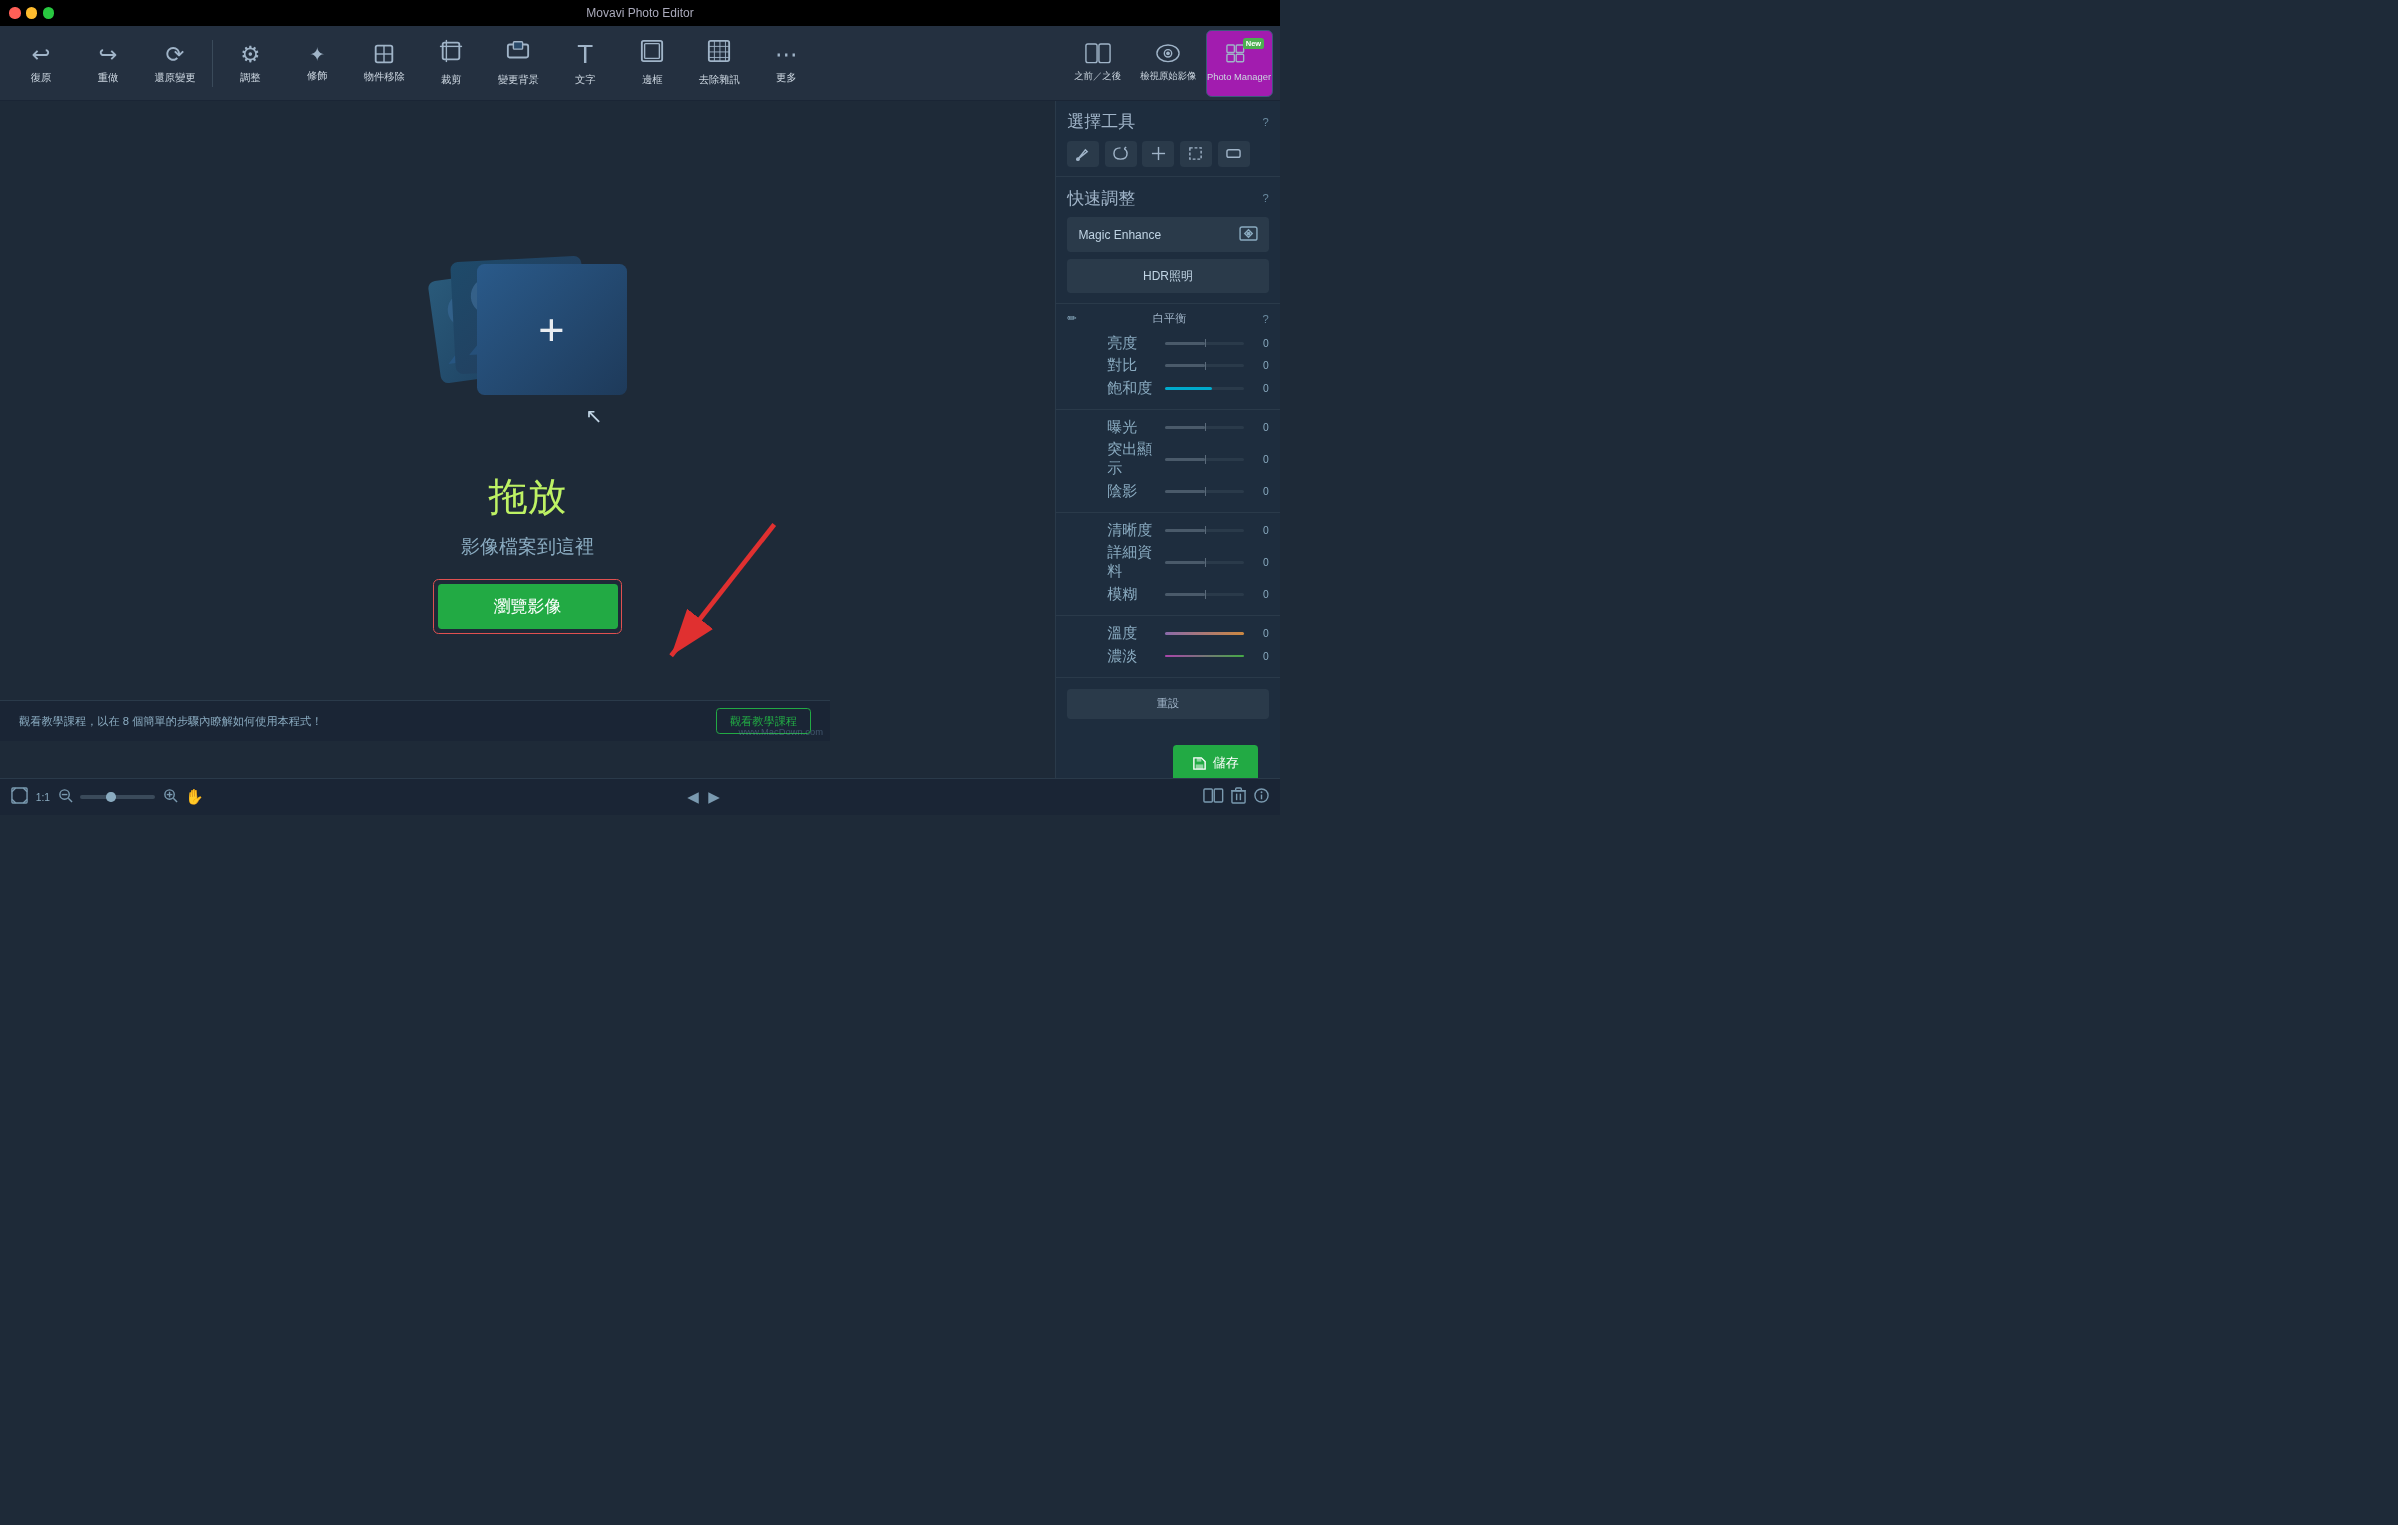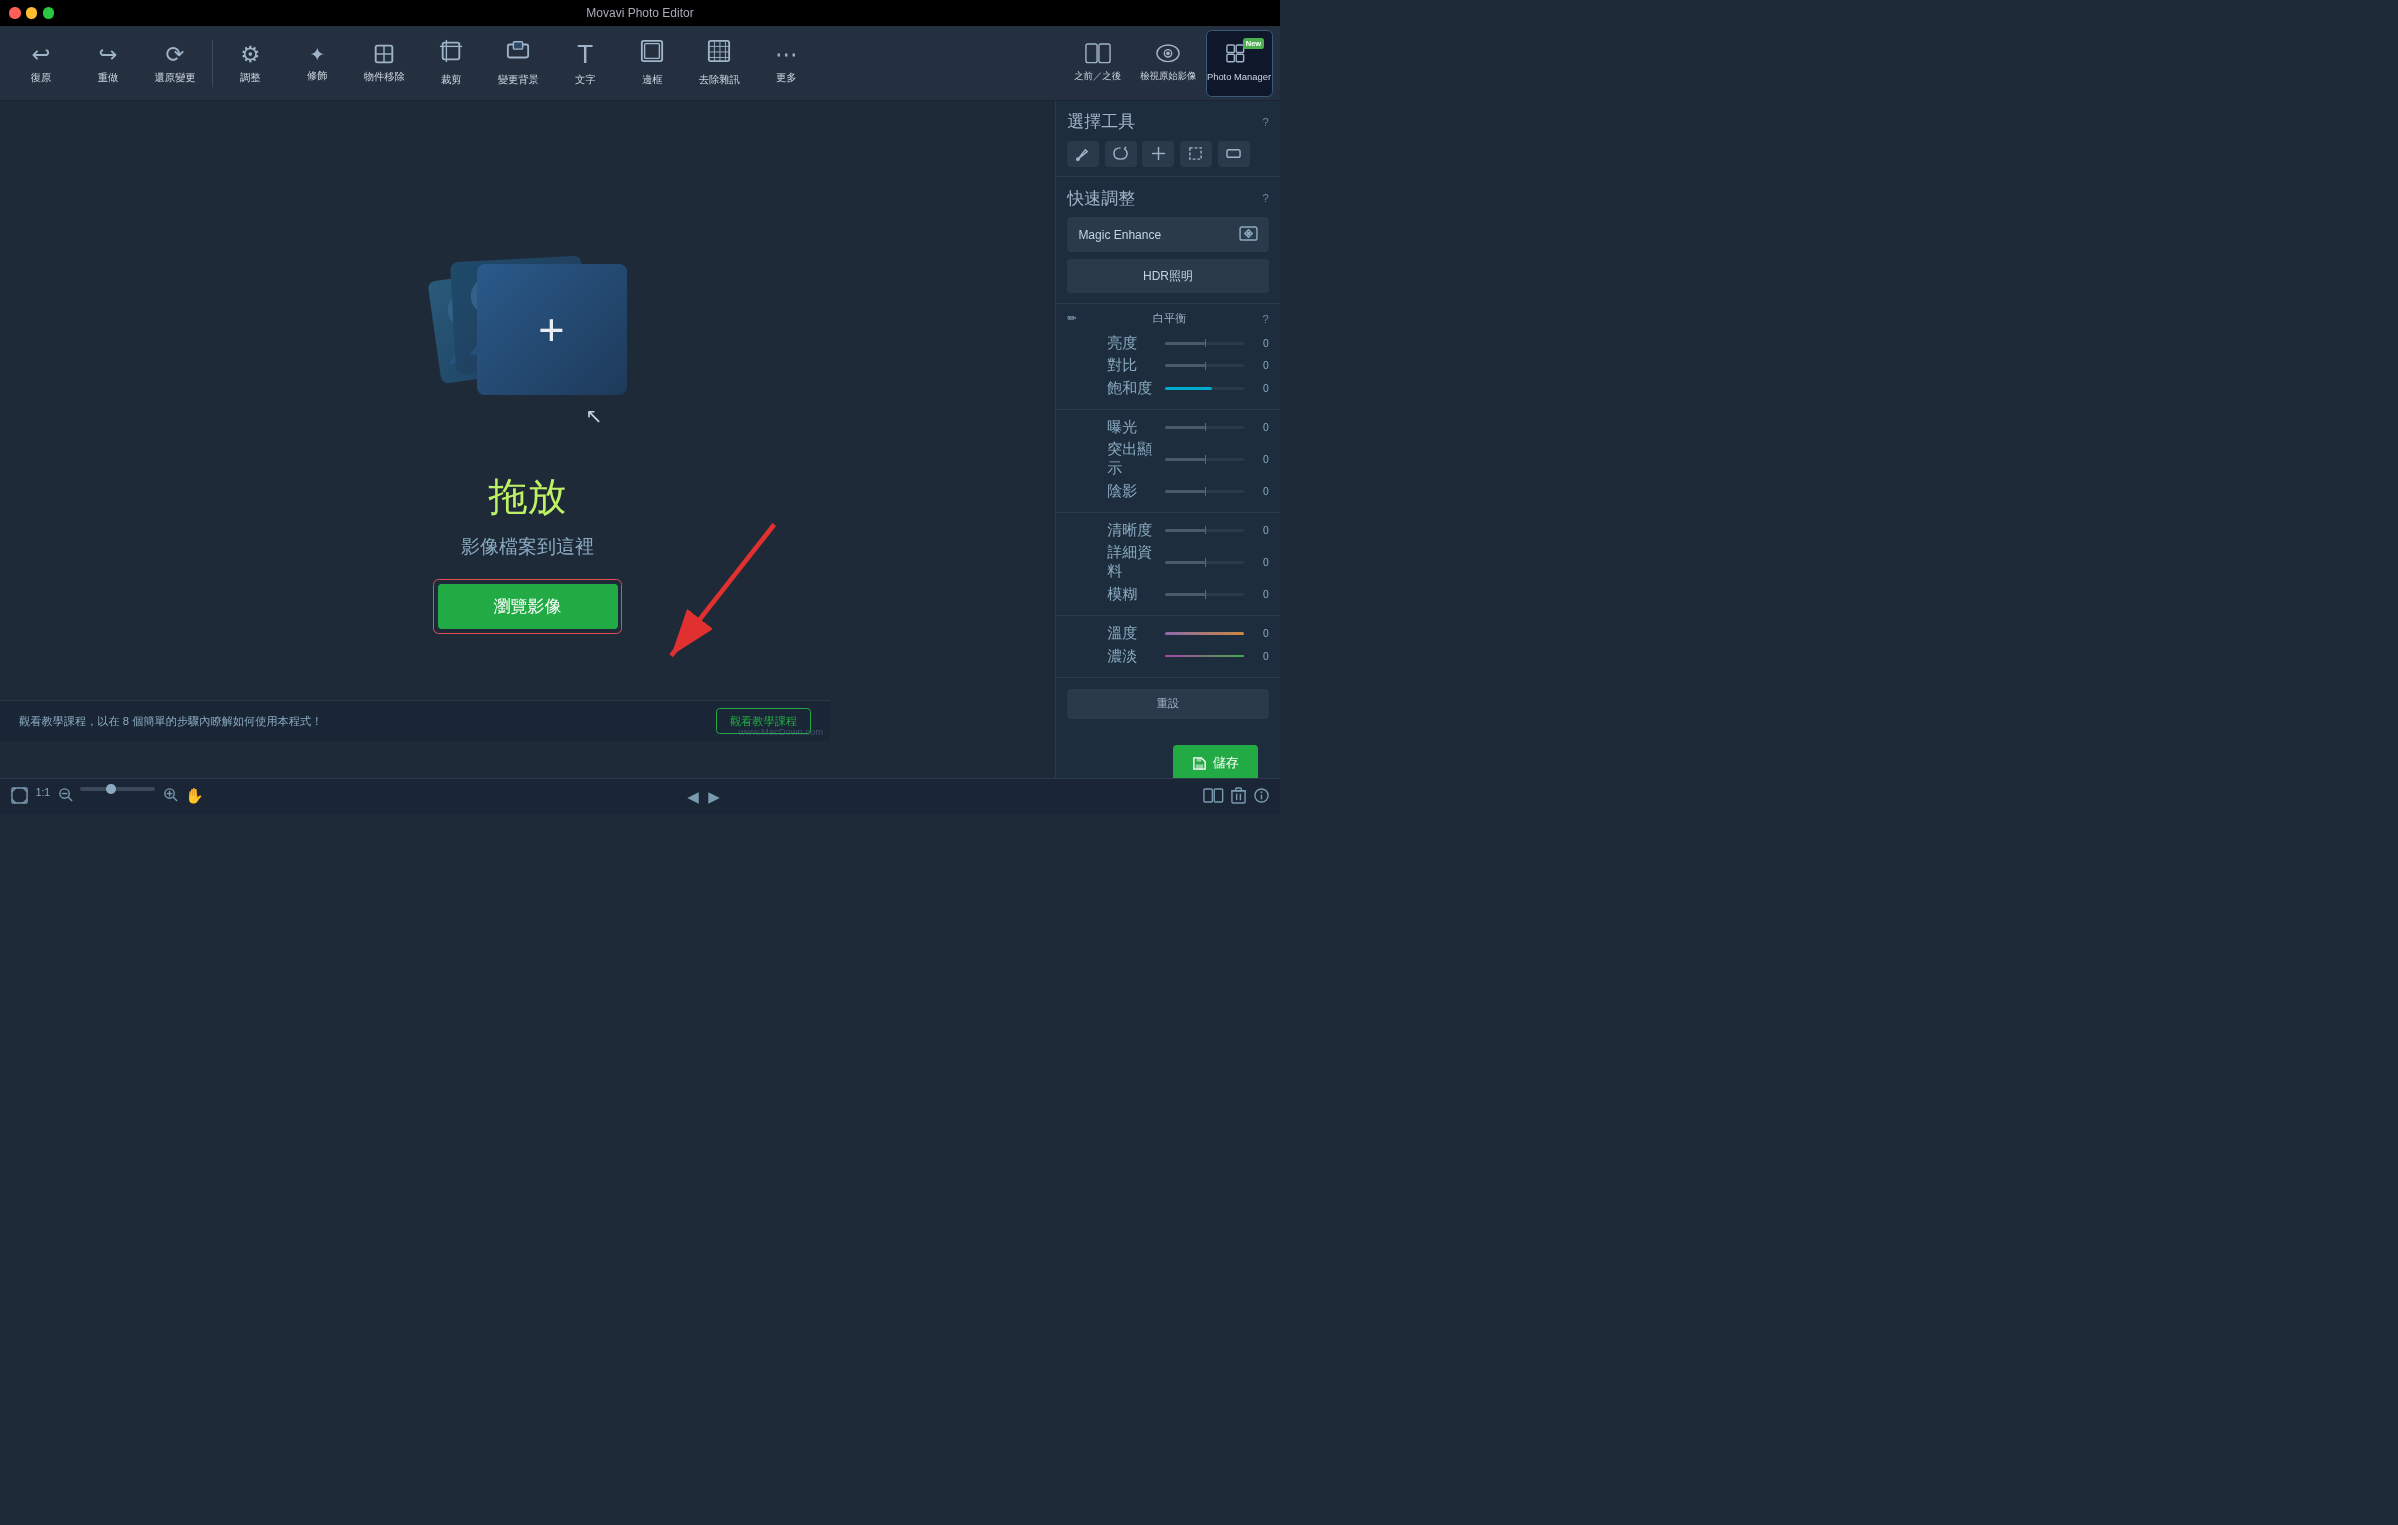--- a/index.html
+++ b/index.html
@@ -85,21 +85,21 @@
       justify-content: center;
       width: 67px;
       height: 67px;
       cursor: pointer;
       border-radius: 5.6px;
       color: #ccd6e0;
       font-size: 9.4px;
       gap: 3.7px;
     }
     .toolbar-right-item.active {
-      background: #0f172a;
+      background: #a21caf;
       border: 0.9px solid #3a5a7a;
     }
     .photo-manager-item {
       position: relative;
     }
     .new-badge {
       position: absolute;
       top: 7.5px;
       right: 7.5px;
       background: #4CAF50;
@@ -211,20 +211,21 @@
       background: #1a2535;
       height: 37px;
       display: flex;
       align-items: center;
       padding: 0 11.2px;
       border-top: 0.9px solid #2a3a4a;
       gap: 11.2px;
     }
     .bottom-left {
       display: flex;
+      align-items: center;
       gap: 7.5px;
     }
     .bottom-center {
       flex: 1;
       display: flex;
       align-items: center;
       justify-content: center;
       gap: 9.4px;
     }
     .bottom-right {

